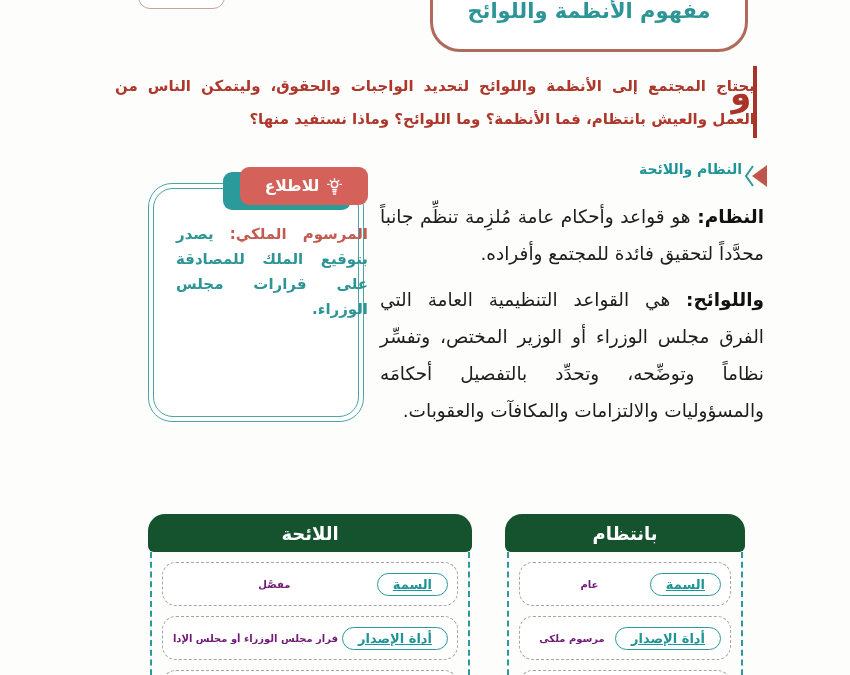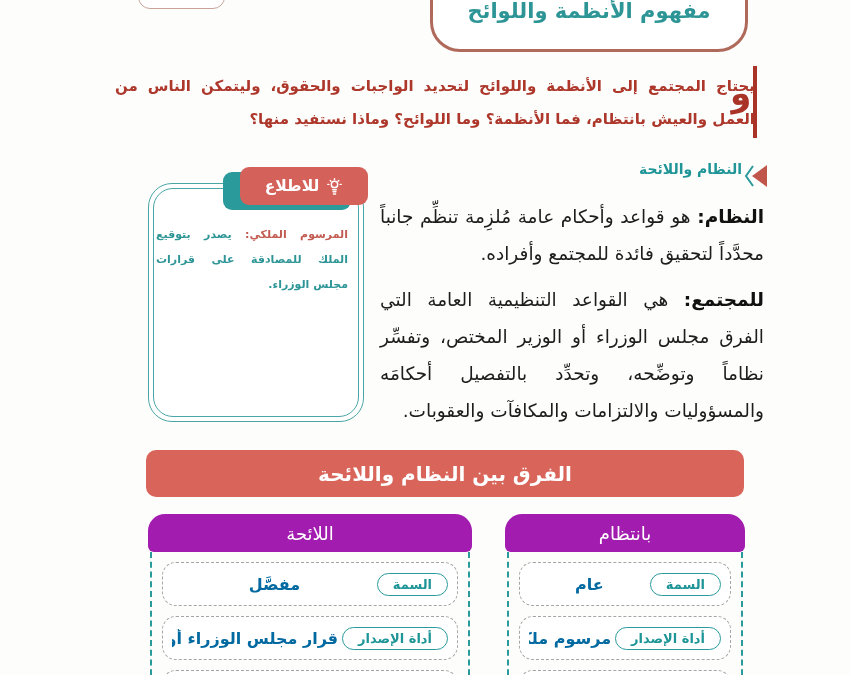--- a/index.html
+++ b/index.html
@@ -62,22 +62,22 @@
     background:#d5625a;border-radius:9px;display:flex;align-items:center;
     justify-content:center;gap:7px;direction:rtl;
     color:#fff;font-weight:bold;font-size:15.5px;margin-left:12px;
   }
   .info-banner .fold{
     position:absolute;right:-9px;top:10px;width:0;height:0;
     border-top:9px solid transparent;border-bottom:9px solid transparent;
     border-right:12px solid #a4453c;
   }
   .info-content{
-    position:absolute;left:156px;top:222px;width:192px;direction:rtl;
-    font-size:11px;font-weight:700;line-height:25px;
+    position:absolute;left:176px;top:222px;width:192px;direction:rtl;
+    font-size:15px;font-weight:700;line-height:25px;
     text-align:justify;text-align-last:right;z-index:2;
   }
   .info-content p{margin:0 0 7px 0;}
   .info-content .term{color:#c25a50;}
   .info-content .body{color:#2e9596;}
   
   .definitions{
     position:absolute;left:380px;top:198px;width:384px;direction:rtl;
     font-size:18.5px;line-height:37px;color:#1d1d1d;
     text-align:justify;text-align-last:right;
@@ -88,39 +88,39 @@
   .compare-banner{
     position:absolute;left:146px;top:450px;width:598px;height:47px;
     background:#d9655a;border-radius:10px;display:flex;align-items:center;
     justify-content:center;color:#fff;font-weight:bold;font-size:20px;direction:rtl;
   }
   
   .col{position:absolute;top:514px;}
   .col-right{left:505px;width:240px;}
   .col-left{left:148px;width:324px;}
   .col-header{
-    height:38px;background:#a21caf;border-radius:17px 17px 6px 6px;
+    height:38px;background:#14532d;border-radius:17px 17px 6px 6px;
     display:flex;align-items:center;justify-content:center;
-    color:#fff;font-weight:normal;font-size:18px;direction:rtl;
+    color:#fff;font-weight:bold;font-size:18px;direction:rtl;
   }
   .col-body{
     margin:0 2px;border-left:2px dashed #2a9a9b;border-right:2px dashed #2a9a9b;
     padding:10px 10px 20px 10px;display:flex;flex-direction:column;gap:10px;
     min-height:140px;background:transparent;
   }
   .row-card{
     border:1.6px dashed #a5a5a5;border-radius:14px;height:42px;flex:0 0 auto;
     display:flex;align-items:center;padding:0 9px;direction:rtl;background:#fff;
   }
   .row-pill{
     border:1.4px solid #2a9a9b;border-radius:999px;padding:3px 15px;
-    color:#1f9597;font-weight:bold;font-size:13px;white-space:nowrap;background:#fff;
+    color:#1f9597;font-weight:bold;font-size:13px;white-space:nowrap;background:#fff;text-decoration:underline;
   }
   .row-value{
-    flex:1;text-align:center;font-size:16px;color:#0369a1;font-weight:600;
+    flex:1;text-align:center;font-size:10px;color:#701a75;font-weight:600;
     padding:0 4px;white-space:nowrap;overflow:hidden;
   }
 </style>
 </head>
 <body>
 
 <div class="page">
 
   <div class="corner-box"></div>
   <div class="title-box">
@@ -164,26 +164,25 @@
       <span class="body">يصدر بتوقيع الملك للمصادقة على قرارات مجلس الوزراء.</span>
     </p>
   </div>
 
   <div class="definitions">
     <p>
       <span class="term">النظام:</span>
       <span>هو قواعد وأحكام عامة مُلزِمة تنظِّم جانباً محدَّداً لتحقيق فائدة للمجتمع وأفراده.</span>
     </p>
     <p>
-      <span class="term">للمجتمع:</span>
+      <span class="term">واللوائح:</span>
       <span>هي القواعد التنظيمية العامة التي الفرق مجلس الوزراء أو الوزير المختص، وتفسِّر نظاماً وتوضِّحه، وتحدِّد بالتفصيل أحكامَه والمسؤوليات والالتزامات والمكافآت والعقوبات.</span>
     </p>
   </div>
 
-  <div class="compare-banner">الفرق بين النظام واللائحة</div>
 
   <div class="col col-right">
     <div class="col-header">بانتظام</div>
     <div class="col-body">
       <div class="row-card">
         <span class="row-pill">السمة</span>
         <span class="row-value">عام</span>
       </div>
       <div class="row-card">
         <span class="row-pill">أداة الإصدار</span>

